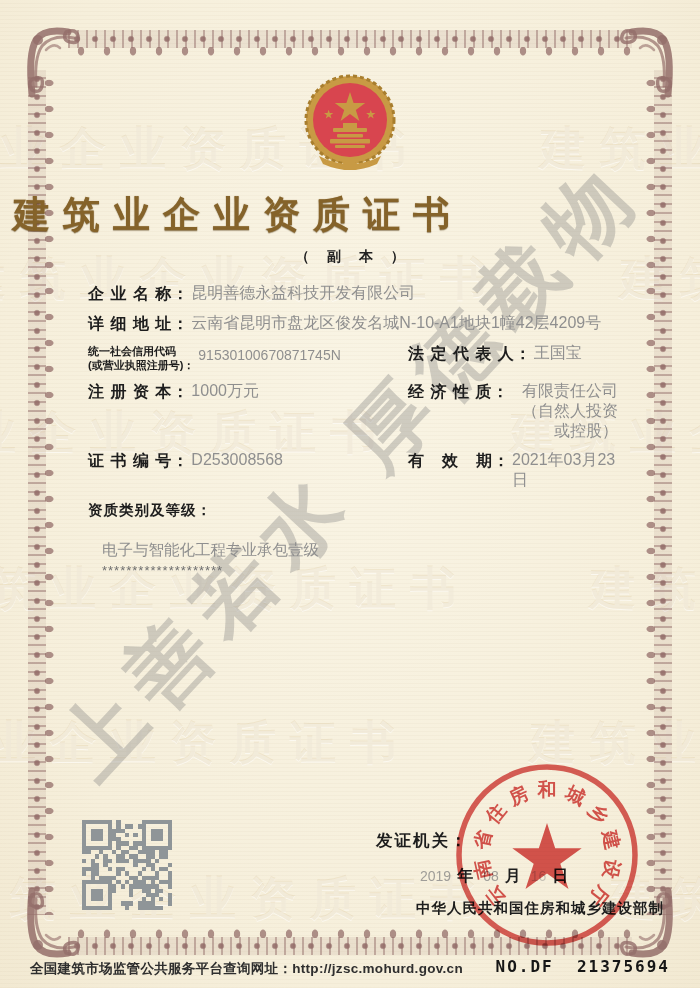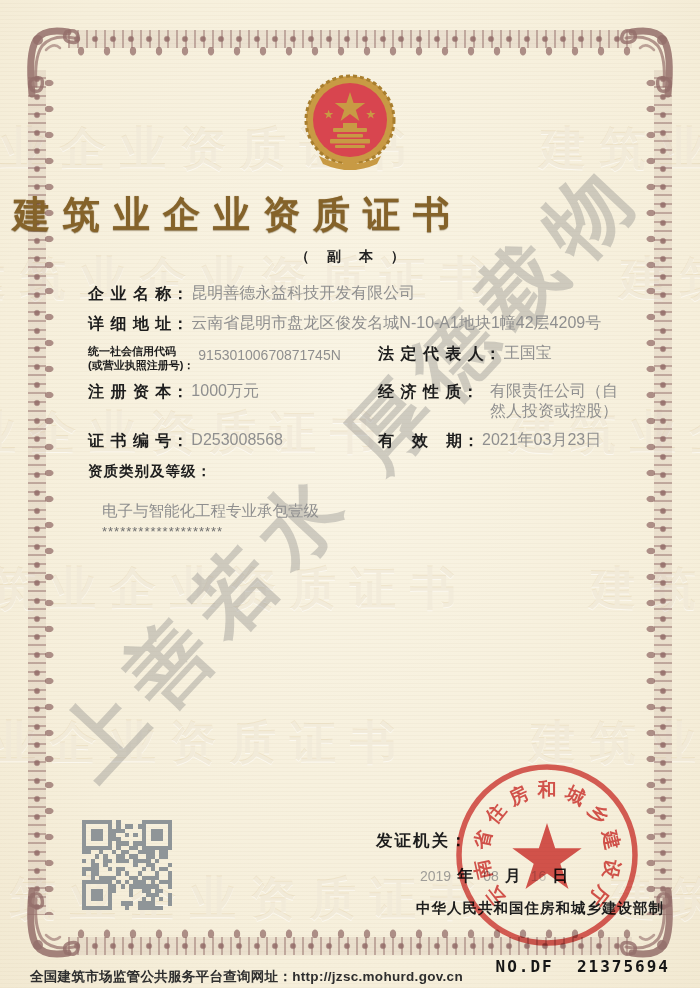--- a/index.html
+++ b/index.html
@@ -80,41 +80,41 @@
     font-size:37px;font-weight:bold;letter-spacing:13px;text-indent:13px;
     color:#85632a;text-shadow:0 1px 1px rgba(70,48,12,.45), 0 0 1px rgba(133,99,42,.6);
   }
   .subtitle{
     position:absolute;top:248px;left:0;width:100%;text-align:center;
     font-size:14px;font-weight:bold;letter-spacing:7px;text-indent:7px;color:#222;
   }
   
   .info{position:absolute;left:88px;top:284px;width:530px;font-size:16px;}
   .row{display:flex;align-items:flex-start;margin-bottom:9px;}
-  .grid2{display:flex;margin-bottom:9px;}
+  .grid2{display:flex;margin-bottom:9px;gap:30px;}
   .col-l{flex:0 0 290px;display:flex;align-items:flex-start;}
   .col-r{flex:1;display:flex;align-items:flex-start;}
   .lab{font-weight:bold;color:#1d1d1d;white-space:nowrap;letter-spacing:1px;}
   .val{color:#8f8f8f;margin-left:2px;position:relative;top:-1px;line-height:1.25;}
   .lab-small{font-weight:bold;color:#1d1d1d;font-size:11px;line-height:1.3;white-space:nowrap;}
   .qual-label{font-weight:bold;color:#1d1d1d;font-size:14.5px;letter-spacing:1px;margin:10px 0 20px;}
   .qual-item{color:#8f8f8f;font-size:15.5px;margin-left:14px;}
   .qual-stars{color:#6f6f6f;font-size:13px;letter-spacing:1px;margin-left:14px;margin-top:2px;}
   
   .issue-label{position:absolute;left:376px;top:830px;font-size:16.5px;font-weight:bold;letter-spacing:2px;color:#1d1d1d;}
   .date-line{position:absolute;left:420px;top:866px;width:240px;font-size:16px;color:#1d1d1d;}
   .date-line .num{color:rgba(130,130,130,.75);font-size:14px;}
   .date-line .unit{font-weight:bold;margin:0 10px 0 6px;}
   .made-by{position:absolute;left:384px;top:899px;font-size:14.5px;font-weight:bold;letter-spacing:1px;color:#1d1d1d;margin-left:32px;}
   
   .seal{position:absolute;left:452px;top:760px;width:190px;height:190px;opacity:.88;mix-blend-mode:multiply;}
   
   .qr{position:absolute;left:82px;top:820px;width:90px;height:90px;}
   
-  .footer-query{position:absolute;left:30px;top:960px;font-size:13.5px;font-weight:bold;color:#2e2e2e;letter-spacing:.3px;margin-top:8px;}
+  .footer-query{position:absolute;left:30px;top:960px;font-size:13.5px;font-weight:bold;color:#2e2e2e;letter-spacing:.3px;}
   .footer-no{position:absolute;right:30px;top:957px;font-size:16px;font-weight:bold;color:#161616;
     font-family:"DejaVu Sans Mono","Liberation Mono",monospace;letter-spacing:2px;text-align:center;}
 </style>
 </head>
 <body>
 
 <div class="cert">
 
   <div id="bg-rows">
       <div class="bg-row" style="top: 118px; left: -120px;">建筑业企业资质证书　　建筑业企业资质证书　　建筑业企业资质证书　　</div>

